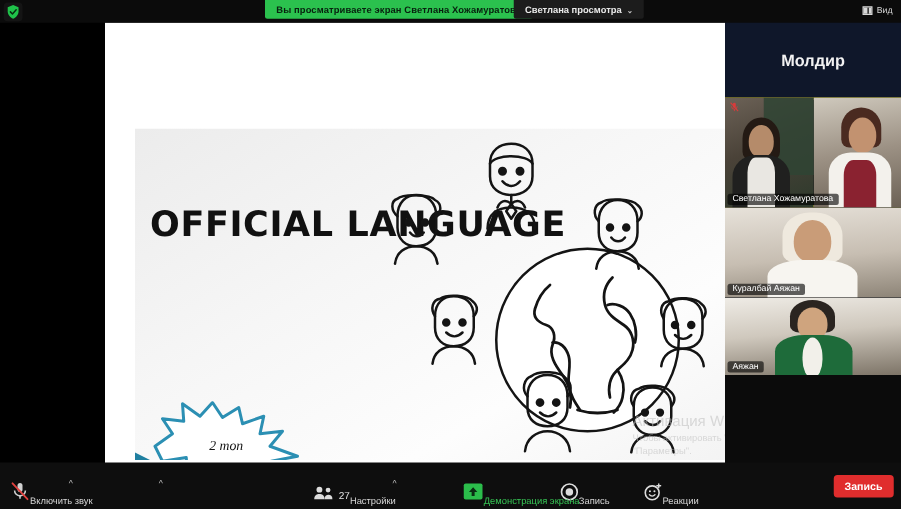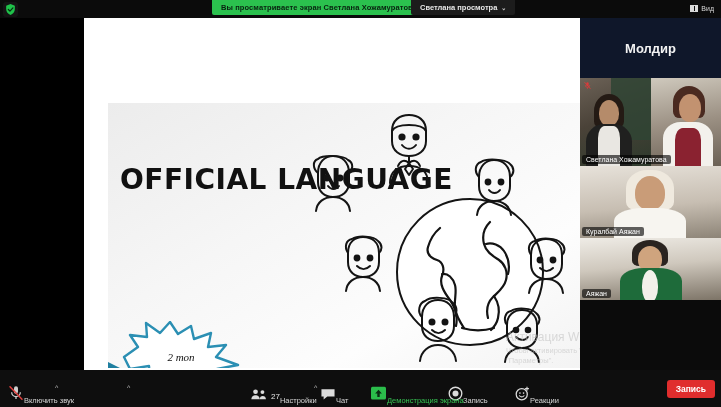--- a/index.html
+++ b/index.html
@@ -416,28 +416,20 @@
           <circle cx="18" cy="5.5" r="2.8" fill="#dcdcdc"></circle>
           <path d="M2 16 C2 11.5 5 10 8 10 C11 10 14 11.5 14 16 Z" fill="#dcdcdc"></path>
           <path d="M14 16 C14 12.5 16 11 18.5 11 C21 11 23 12.5 23 16 Z" fill="#dcdcdc"></path>
         </svg>
         <span class="badge-count">27</span>
       </span>
       <span class="cap">Настройки</span>
     </div>
     <span class="tb-chev" style="left:314px;">^</span>
 
-    <div class="tb-item" style="left:320px;">
-      <span class="ico">
-        <svg width="16" height="14" viewBox="0 0 22 18" aria-hidden="true">
-          <path d="M2 2.5 h18 v10 h-10 l-5 4 v-4 h-3 Z" fill="#dcdcdc"></path>
-        </svg>
-      </span>
-      <span class="cap">Чат</span>
-    </div>
 
     <div class="tb-item" style="left:448px;">
       <span class="ico">
         <svg width="15" height="15" viewBox="0 0 20 20" aria-hidden="true">
           <circle cx="10" cy="10" r="8.4" fill="none" stroke="#dcdcdc" stroke-width="1.8"></circle>
           <circle cx="10" cy="10" r="4" fill="#dcdcdc"></circle>
         </svg>
       </span>
       <span class="cap">Запись</span>
     </div>

